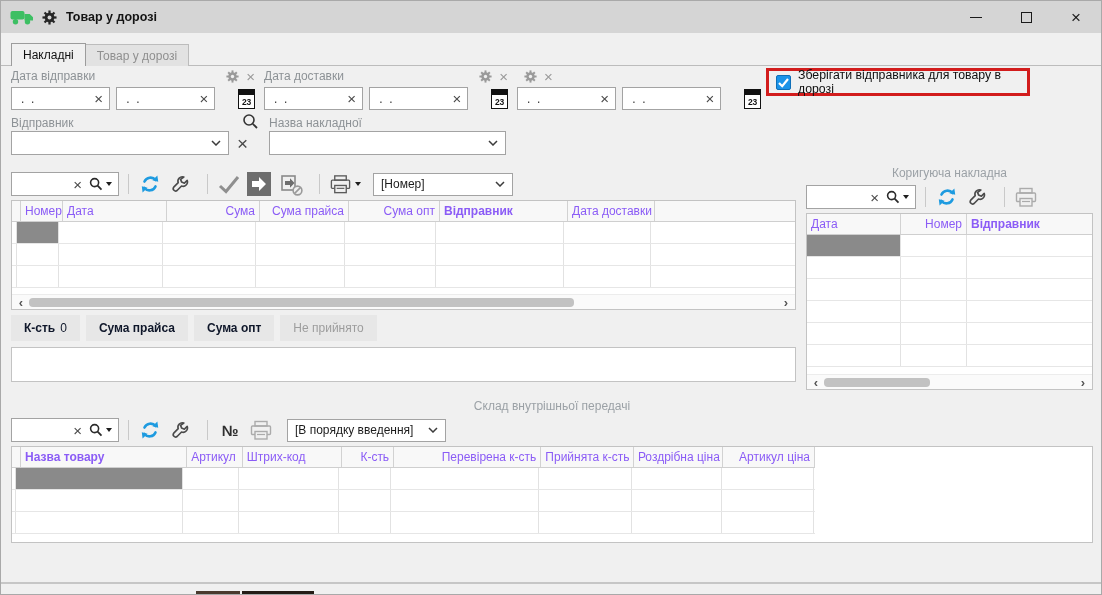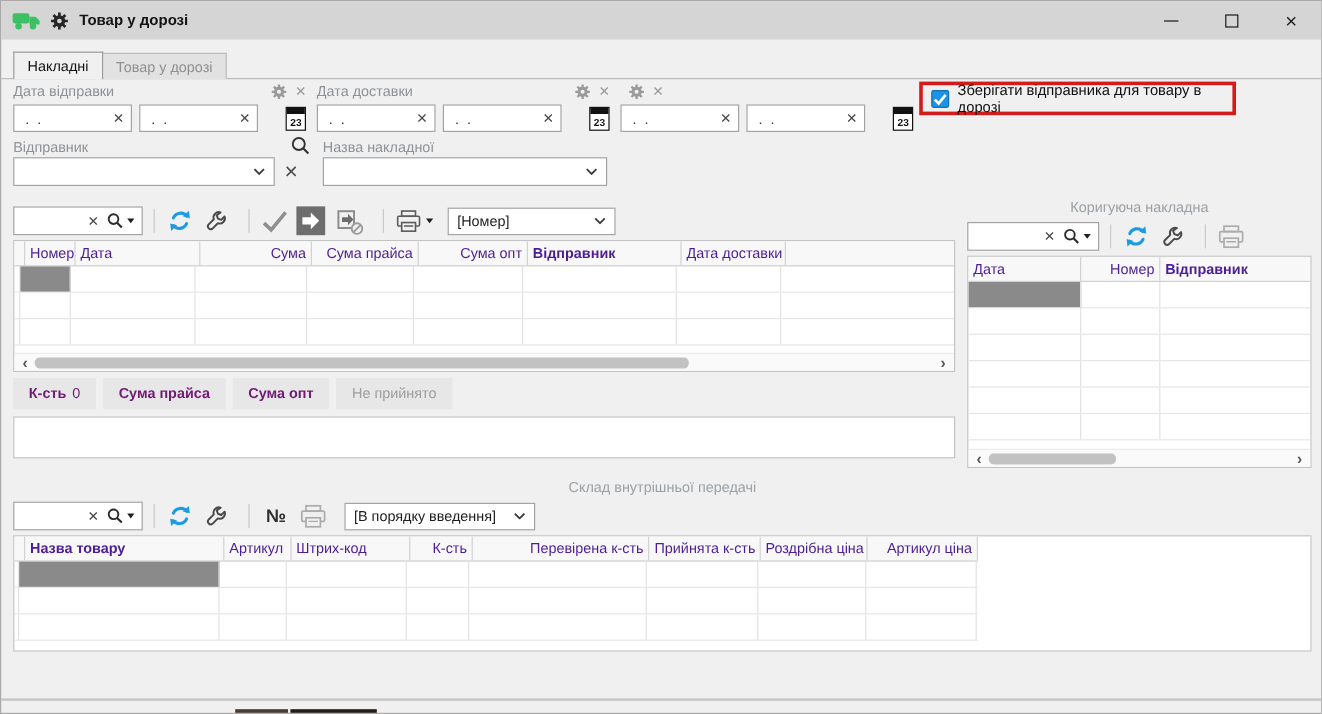--- a/index.html
+++ b/index.html
@@ -66,40 +66,40 @@
   .caret{width:0;height:0;border-left:3.5px solid transparent;border-right:3.5px solid transparent;border-top:4px solid #1e1e1e;margin-left:3px}
   .sep{width:1px;height:20px;background:#c9c9c9;margin:0 9px;flex:none}
   .tbtn{width:24px;height:24px;display:flex;align-items:center;justify-content:center;margin-right:6px;flex:none}
   .tbtn svg{display:block}
   .darkbtn{background:#6d6d6d}
   .numero{font-weight:bold;font-size:15px;color:#2f2f2f;width:26px;text-align:center}
 
   
   .grid{margin-top:3px;background:#fff;border:1px solid #c3c3c3;position:relative;overflow:hidden}
   .hrow{display:flex;height:21px;background:#f8f8f8;border-bottom:1px solid #cfcfcf}
-  .hcell{border-right:1px solid #d2d2d2;padding:0 4px;line-height:20px;font-size:12px;color:#4c1d95;overflow:hidden;white-space:nowrap}
+  .hcell{border-right:1px solid #d2d2d2;padding:0 4px;line-height:20px;font-size:12px;color:#8b5cf6;overflow:hidden;white-space:nowrap}
   .drow{display:flex;height:22px;border-bottom:1px solid #e6e6e6}
   .dcell{border-right:1px solid #e2e2e2;height:100%}
   .r{text-align:right}.b{font-weight:bold}
   .selcell{background:#8a8a8a}
   .hscroll{position:absolute;left:0;right:0;bottom:0;height:15px;background:#fafafa;display:flex;align-items:center;padding:0 3px;border-top:1px solid #ececec}
   .sarrow{color:#555;font-size:13px;width:12px;text-align:center;line-height:15px;font-weight:bold}
   .thumb{height:9px;background:#c2c2c2;border-radius:4px}
 
   #main-grid{height:110px}
   .mc0{width:5px}.mc1{width:42px}.mc2{width:104px}.mc3{width:93px}.mc4{width:89px}.mc5{width:91px}.mc6{width:128px}.mc7{width:87px}.mc8{flex:1;border-right:none}
   #corr-grid{height:177px}
   .rc0{width:94px}.rc1{width:66px}.rc2{flex:1;border-right:none}
   #trans-grid{height:97px}
   .trow{width:803px}
   .bc0{width:4px}.bc1{width:167px}.bc2{width:56px}.bc3{width:100px}.bc4{width:52px}.bc5{width:148px}.bc6{width:93px}.bc7{width:90px}.bc8{width:92px}
 
   
   .stats{display:flex;gap:6px;margin-top:5px}
-  .stat{height:26px;line-height:26px;background:#e7e7e7;padding:0 13px;font-weight:bold;font-size:12px;color:#701a75}
+  .stat{height:26px;line-height:26px;background:#e7e7e7;padding:0 13px;font-weight:bold;font-size:12px;color:#0f172a}
   .stat .val{font-weight:normal;margin-left:5px}
   .stat.dis{font-weight:normal;color:#9d9d9d}
   .sumbox{margin-top:6px;height:35px;background:#fff;border:1px solid #c3c3c3}
 
   .bline{position:absolute;top:581px;left:0;width:100%;border-top:2px solid #c6c6c6}
   .artifact1{position:absolute;bottom:0;left:195px;width:44px;height:3px;background:#4a3a2e}
   .artifact2{position:absolute;bottom:0;left:241px;width:72px;height:3px;background:#241c16}
 </style>
 </head>
 <body>

